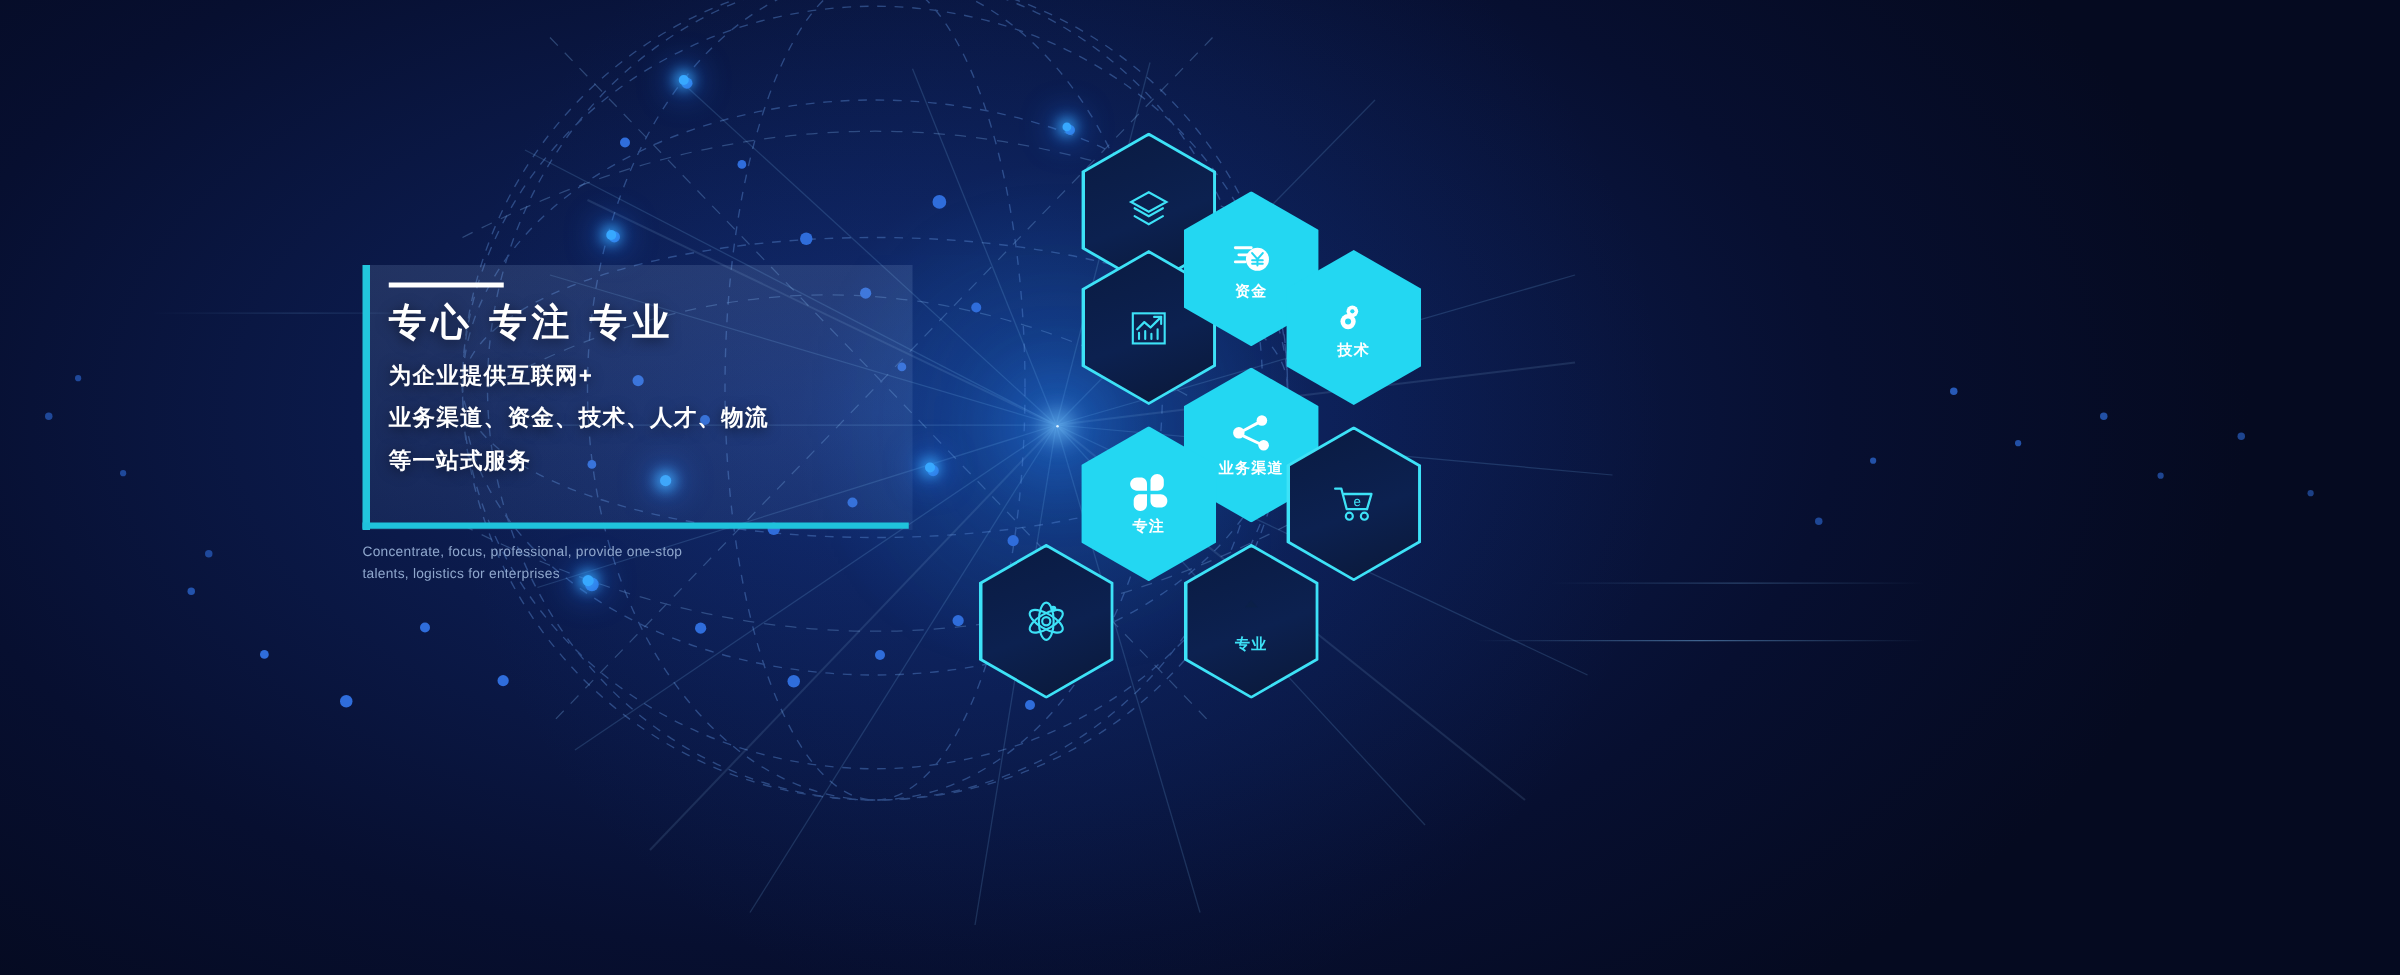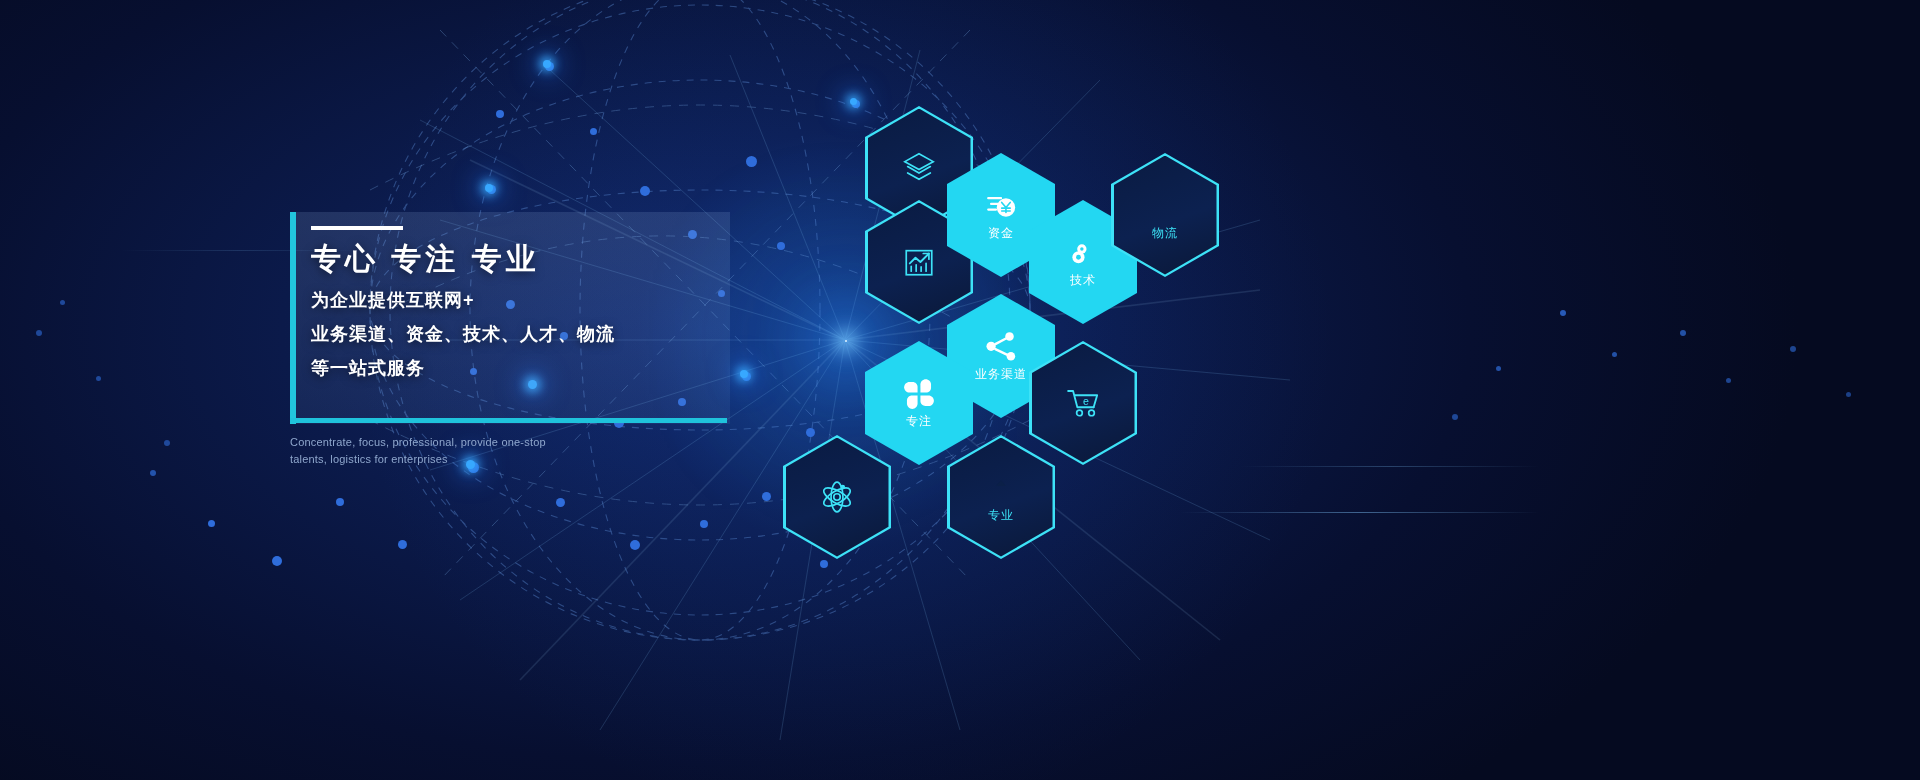--- a/index.html
+++ b/index.html
@@ -56,21 +56,21 @@
     position:absolute;inset:0;display:flex;flex-direction:column;
     align-items:center;justify-content:center;
   }
   .hex.filled .inner{background:#23d7f2;}
   .hex.outline{background:#3de2f7;}
   .hex.outline .inner{
     inset:2.5px;
     clip-path:polygon(50% 0%,100% 25%,100% 75%,50% 100%,0% 75%,0% 25%);
     background:linear-gradient(160deg,#0a1b42 0%,#0c2150 55%,#0a1838 100%);
   }
-  .hex .lbl{font-size:12px;letter-spacing:1px;margin-top:2px;font-weight:400;}
+  .hex .lbl{font-size:12px;letter-spacing:1px;margin-top:2px;font-weight:700;}
   .hex.filled .lbl{color:#ffffff;}
   .hex.outline .lbl{color:#3de2f7;}
   .ico{width:38px;height:34px;display:block;}
   .hex.filled .ico{fill:#ffffff;stroke:#ffffff;}
   .hex.outline .ico{fill:none;stroke:#3de2f7;}
 </style>
 </head>
 <body>
 
 <div class="stage">
@@ -215,28 +215,20 @@
         </div>
       </div>
       <div class="hex filled" style="left: 284px; top: 100px; text-align: center;">
         <div class="inner">
           <svg class="ico" viewBox="0 0 48 48">
             <use xlink:href="#i-gears-icon"></use>
           </svg>
           <div class="lbl">技术</div>
         </div>
       </div>
-      <div class="hex outline" style="left: 366px; top: 53px;">
-        <div class="inner">
-          <svg class="ico" viewBox="0 0 48 48">
-            <use xlink:href="#i-truck-icon"></use>
-          </svg>
-          <div class="lbl">物流</div>
-        </div>
-      </div>
       <div class="hex filled" style="left: 202px; top: 194px;">
         <div class="inner">
           <svg class="ico" viewBox="0 0 48 48">
             <use xlink:href="#i-share-nodes-icon"></use>
           </svg>
           <div class="lbl">业务渠道</div>
         </div>
       </div>
       <div class="hex filled" style="left: 120px; top: 241px;">
         <div class="inner">

